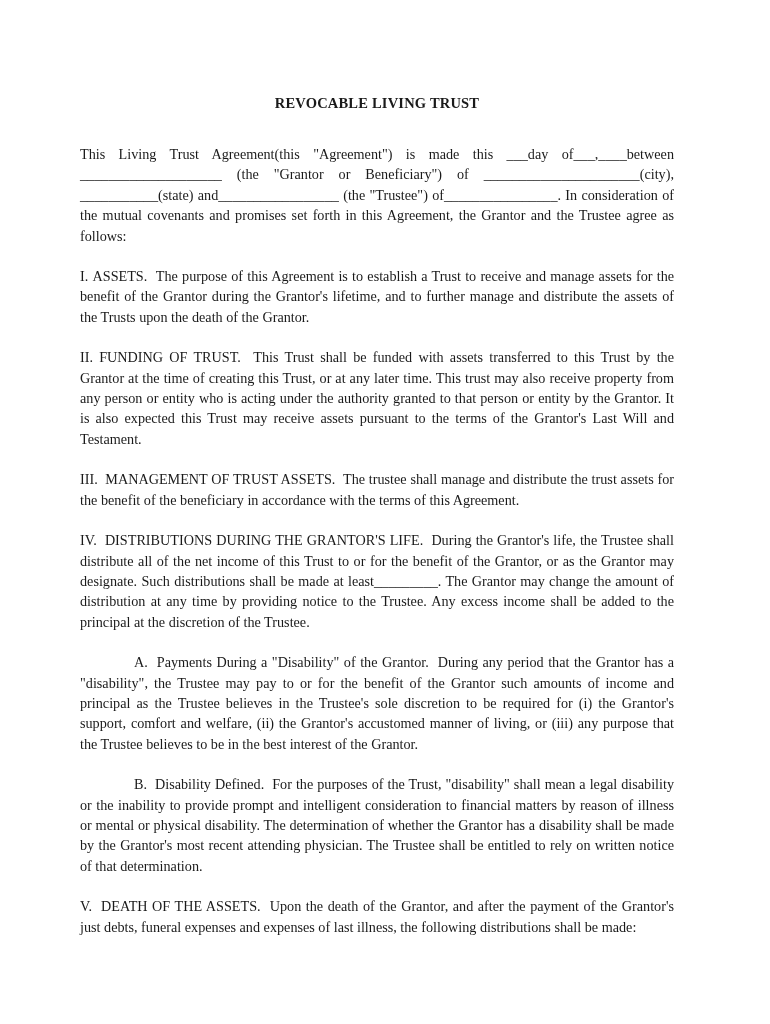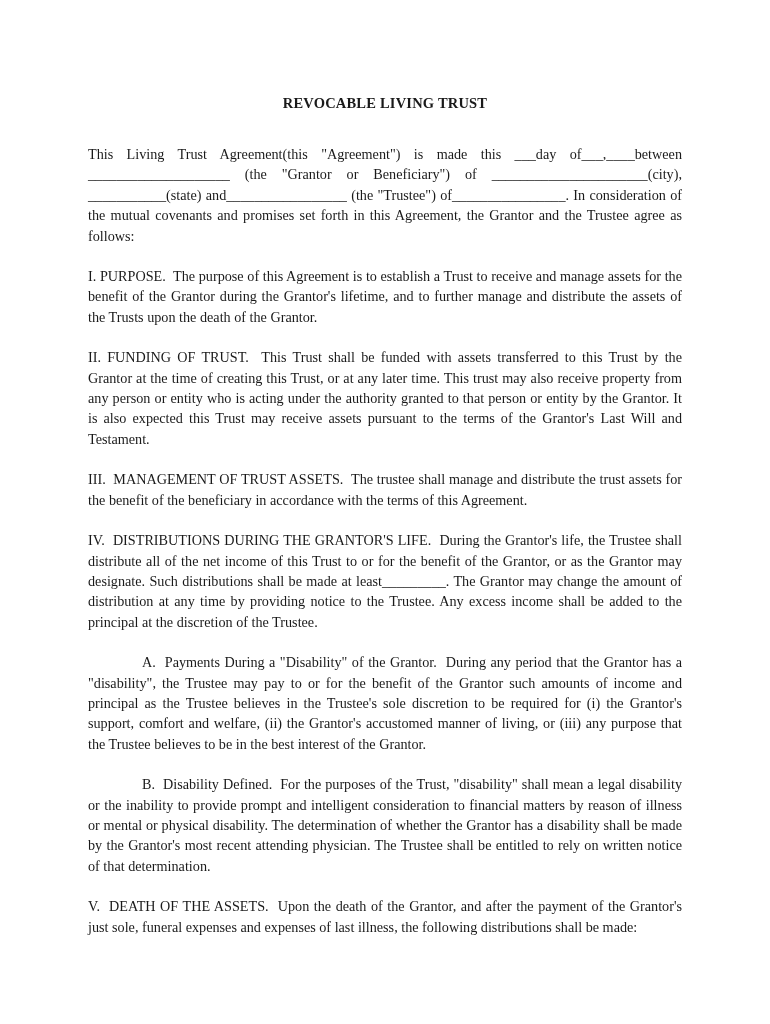--- a/index.html
+++ b/index.html
@@ -18,21 +18,21 @@
   }
   .page {
     position: relative;
     width: 770px;
     height: 1024px;
     background: #ffffff;
     box-sizing: border-box;
   }
   .content {
     position: absolute;
-    left: 88px;
+    left: 80px;
     top: 0;
     width: 594px;
   }
   .doc-title {
     font-size: 14.5px;
     font-weight: bold;
     text-align: center;
     letter-spacing: 0.2px;
     margin: 0;
     padding-top: 93px;
@@ -59,21 +59,21 @@
   <div class="content">
 
     <h1 class="doc-title">REVOCABLE LIVING TRUST</h1>
 
     <div class="gap-lg"></div>
 
     <p class="para">This Living Trust Agreement(this "Agreement") is made this ___day of___,____between ____________________ (the "Grantor or Beneficiary") of ______________________(city), ___________(state) and_________________ (the "Trustee") of________________. In consideration of the mutual covenants and promises set forth in this Agreement, the Grantor and the Trustee agree as follows:</p>
 
     <div class="gap-md"></div>
 
-    <p class="para"><span>I.</span><span>&nbsp;</span><span>PURPOSE.</span><span>&nbsp;&nbsp;</span><span>The purpose of this Agreement is to establish a Trust to receive and manage assets for the benefit of the Grantor during the Grantor's lifetime, and to further manage and distribute the assets of the Trusts upon the death of the Grantor.</span></p>
+    <p class="para"><span>I.</span><span>&nbsp;</span><span>ASSETS.</span><span>&nbsp;&nbsp;</span><span>The purpose of this Agreement is to establish a Trust to receive and manage assets for the benefit of the Grantor during the Grantor's lifetime, and to further manage and distribute the assets of the Trusts upon the death of the Grantor.</span></p>
 
     <div class="gap-md"></div>
 
     <p class="para"><span>II.</span><span>&nbsp;</span><span>FUNDING OF TRUST.</span><span>&nbsp;&nbsp;</span><span>This Trust shall be funded with assets transferred to this Trust by the Grantor at the time of creating this Trust, or at any later time.  This trust may also receive property from any person or entity who is acting under the authority granted to that person or entity by the Grantor.  It is also expected this Trust may receive assets pursuant to the terms of the Grantor's Last Will and Testament.</span></p>
 
     <div class="gap-md"></div>
 
     <p class="para"><span>III.</span><span>&nbsp;&nbsp;</span><span>MANAGEMENT OF TRUST ASSETS.</span><span>&nbsp;&nbsp;</span><span>The trustee shall manage and distribute the trust assets for the benefit of the beneficiary in  accordance with the terms of this Agreement.</span></p>
 
     <div class="gap-md"></div>
@@ -83,16 +83,16 @@
     <div class="gap-md"></div>
 
     <p class="para indent"><span>A.</span><span>&nbsp;&nbsp;</span><span>Payments During a "Disability" of the Grantor.</span><span>&nbsp;&nbsp;</span><span>During any period that the Grantor has a "disability", the Trustee may pay to or for the benefit of the Grantor such amounts of income and principal as the Trustee believes in the Trustee's sole discretion to be required for (i) the Grantor's support, comfort and welfare, (ii) the Grantor's accustomed manner of living, or (iii) any purpose that the Trustee believes to be in the best interest of the Grantor.</span></p>
 
     <div class="gap-md"></div>
 
     <p class="para indent"><span>B.</span><span>&nbsp;&nbsp;</span><span>Disability Defined.</span><span>&nbsp;&nbsp;</span><span>For the purposes of the Trust, "disability" shall mean a legal disability or the inability to provide prompt and intelligent consideration to financial matters by reason of illness or mental or physical disability.  The determination of whether the Grantor has a disability shall be made by the Grantor's most recent attending physician.  The Trustee shall be entitled to rely on written notice of that determination.</span></p>
 
     <div class="gap-md"></div>
 
-    <p class="para"><span>V.</span><span>&nbsp;&nbsp;</span><span>DEATH OF THE ASSETS.</span><span>&nbsp;&nbsp;</span><span>Upon the death of the Grantor, and after the payment of the Grantor's just sole, funeral expenses and expenses of last illness, the following distributions shall be made:</span></p>
+    <p class="para"><span>V.</span><span>&nbsp;&nbsp;</span><span>DEATH OF THE ASSETS.</span><span>&nbsp;&nbsp;</span><span>Upon the death of the Grantor, and after the payment of the Grantor's just debts, funeral expenses and expenses of last illness, the following distributions shall be made:</span></p>
 
   </div>
 </div>
 
 </body></html>

